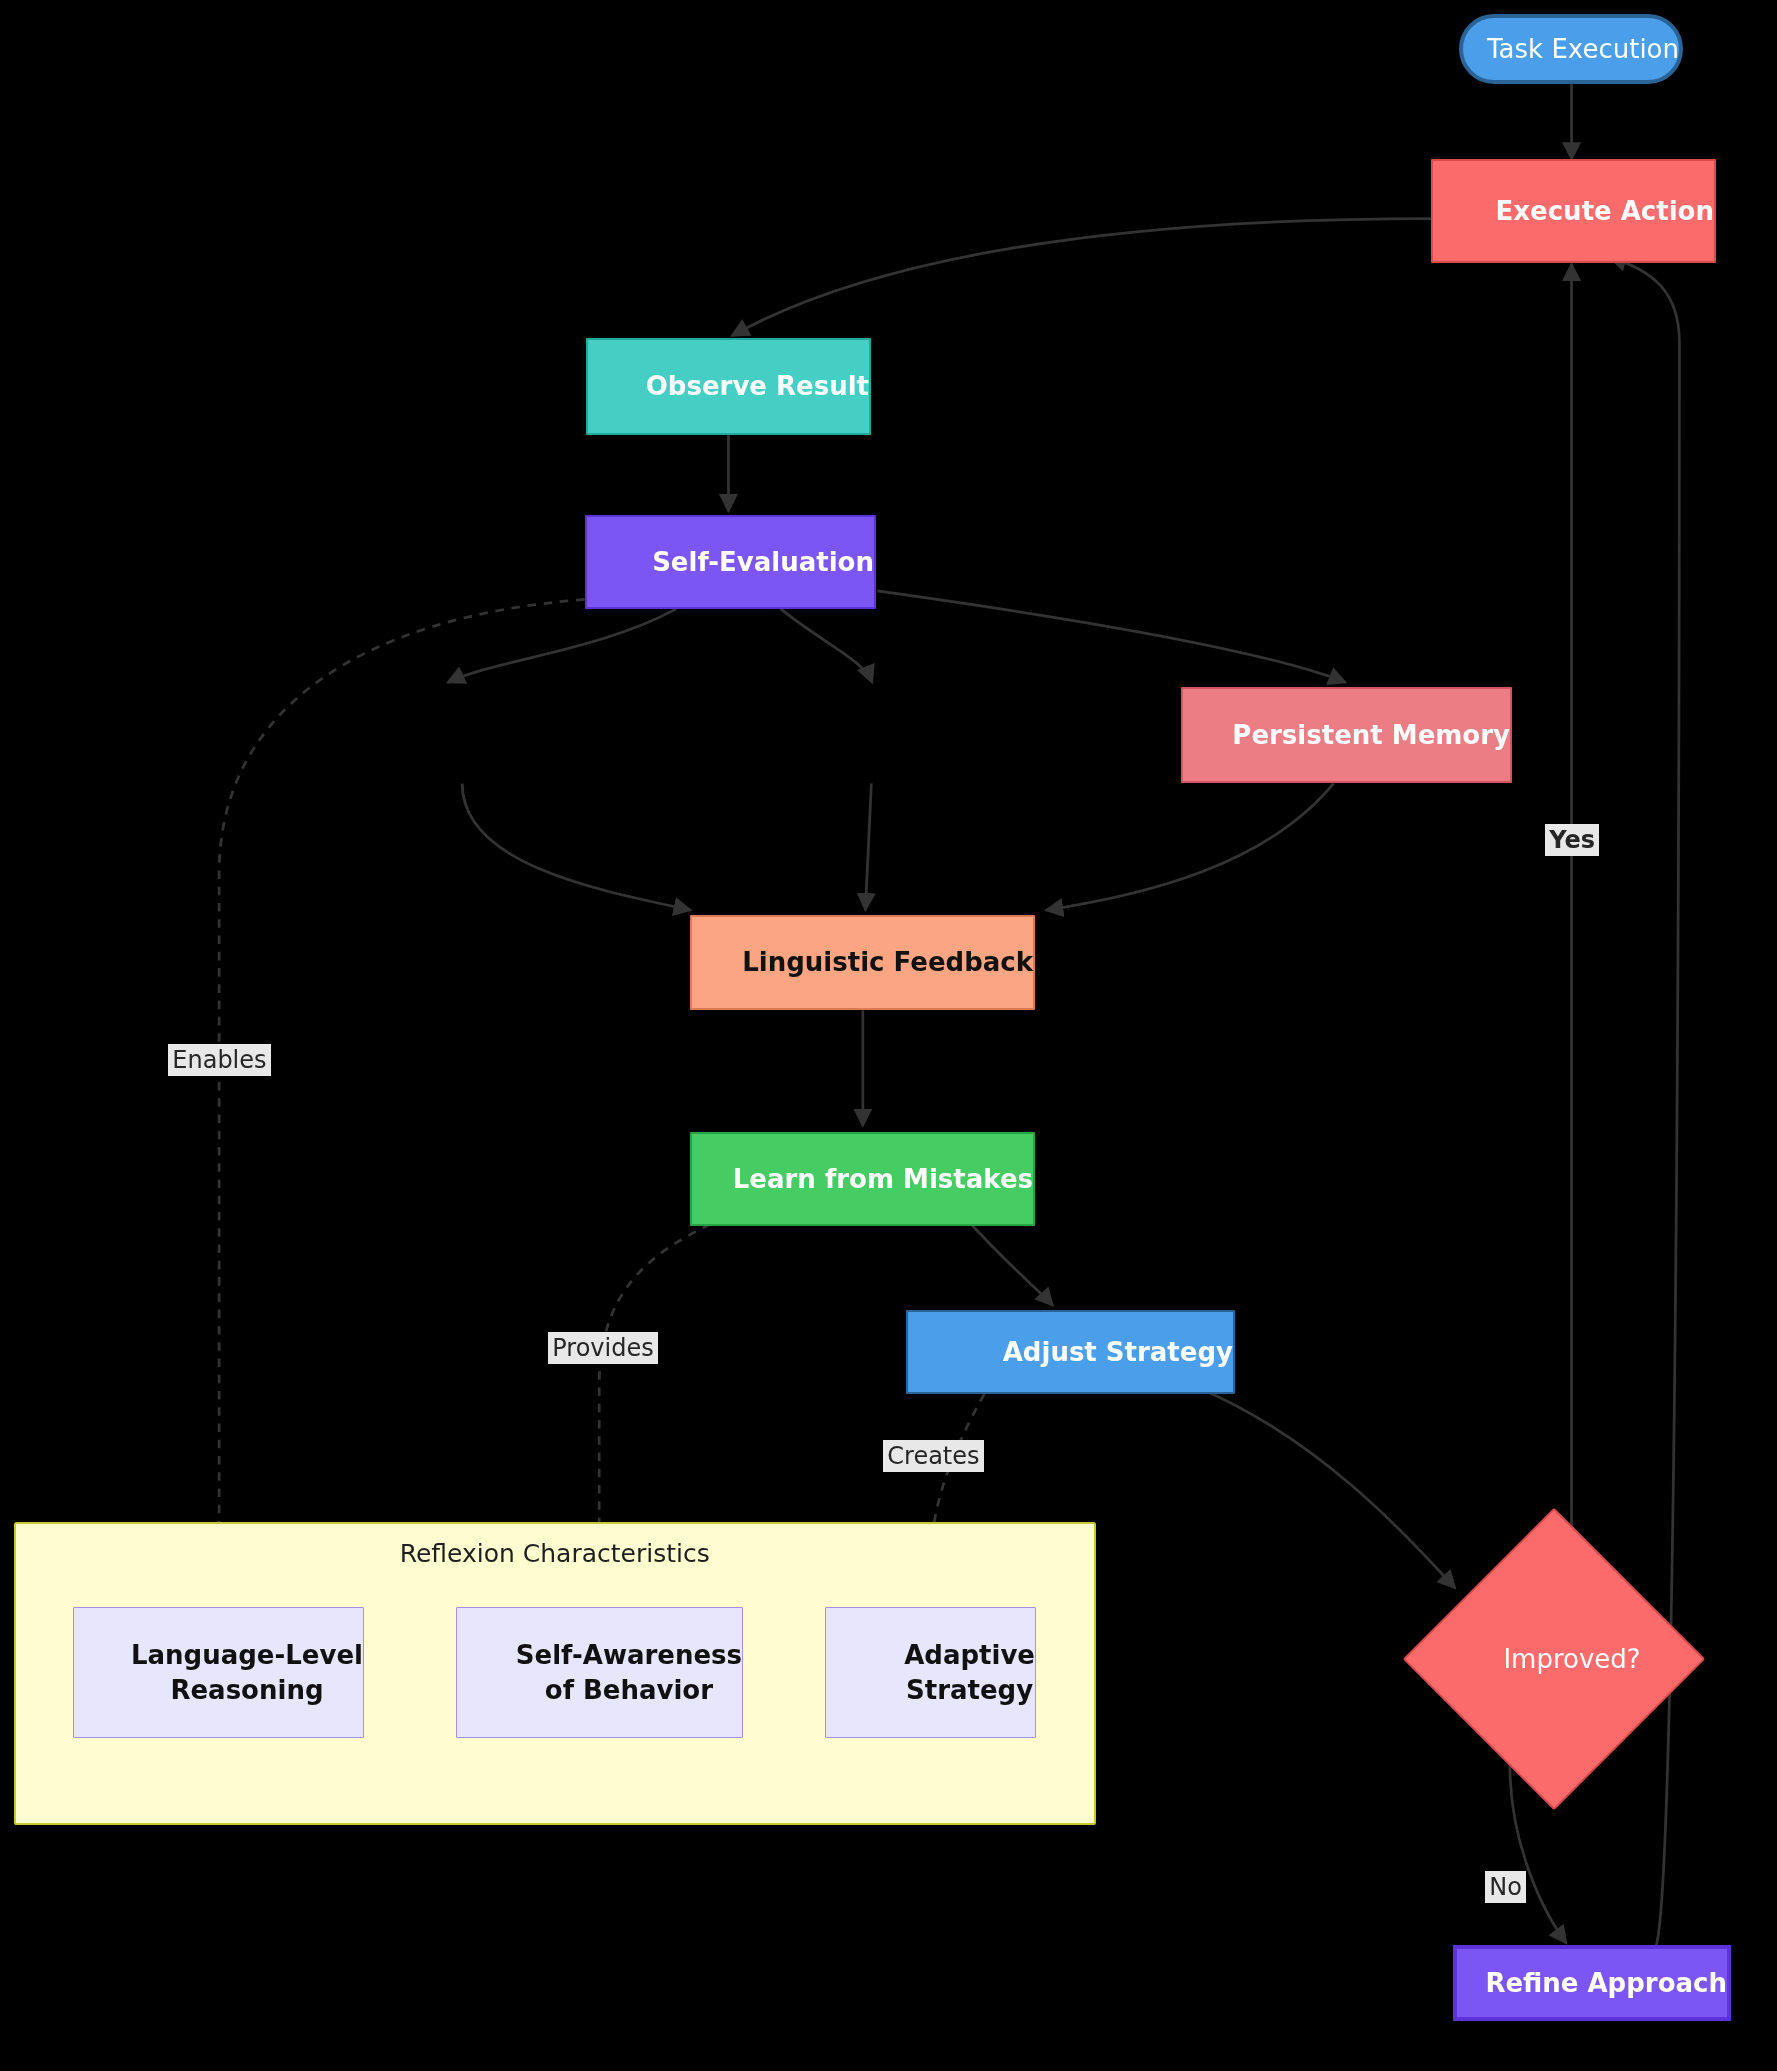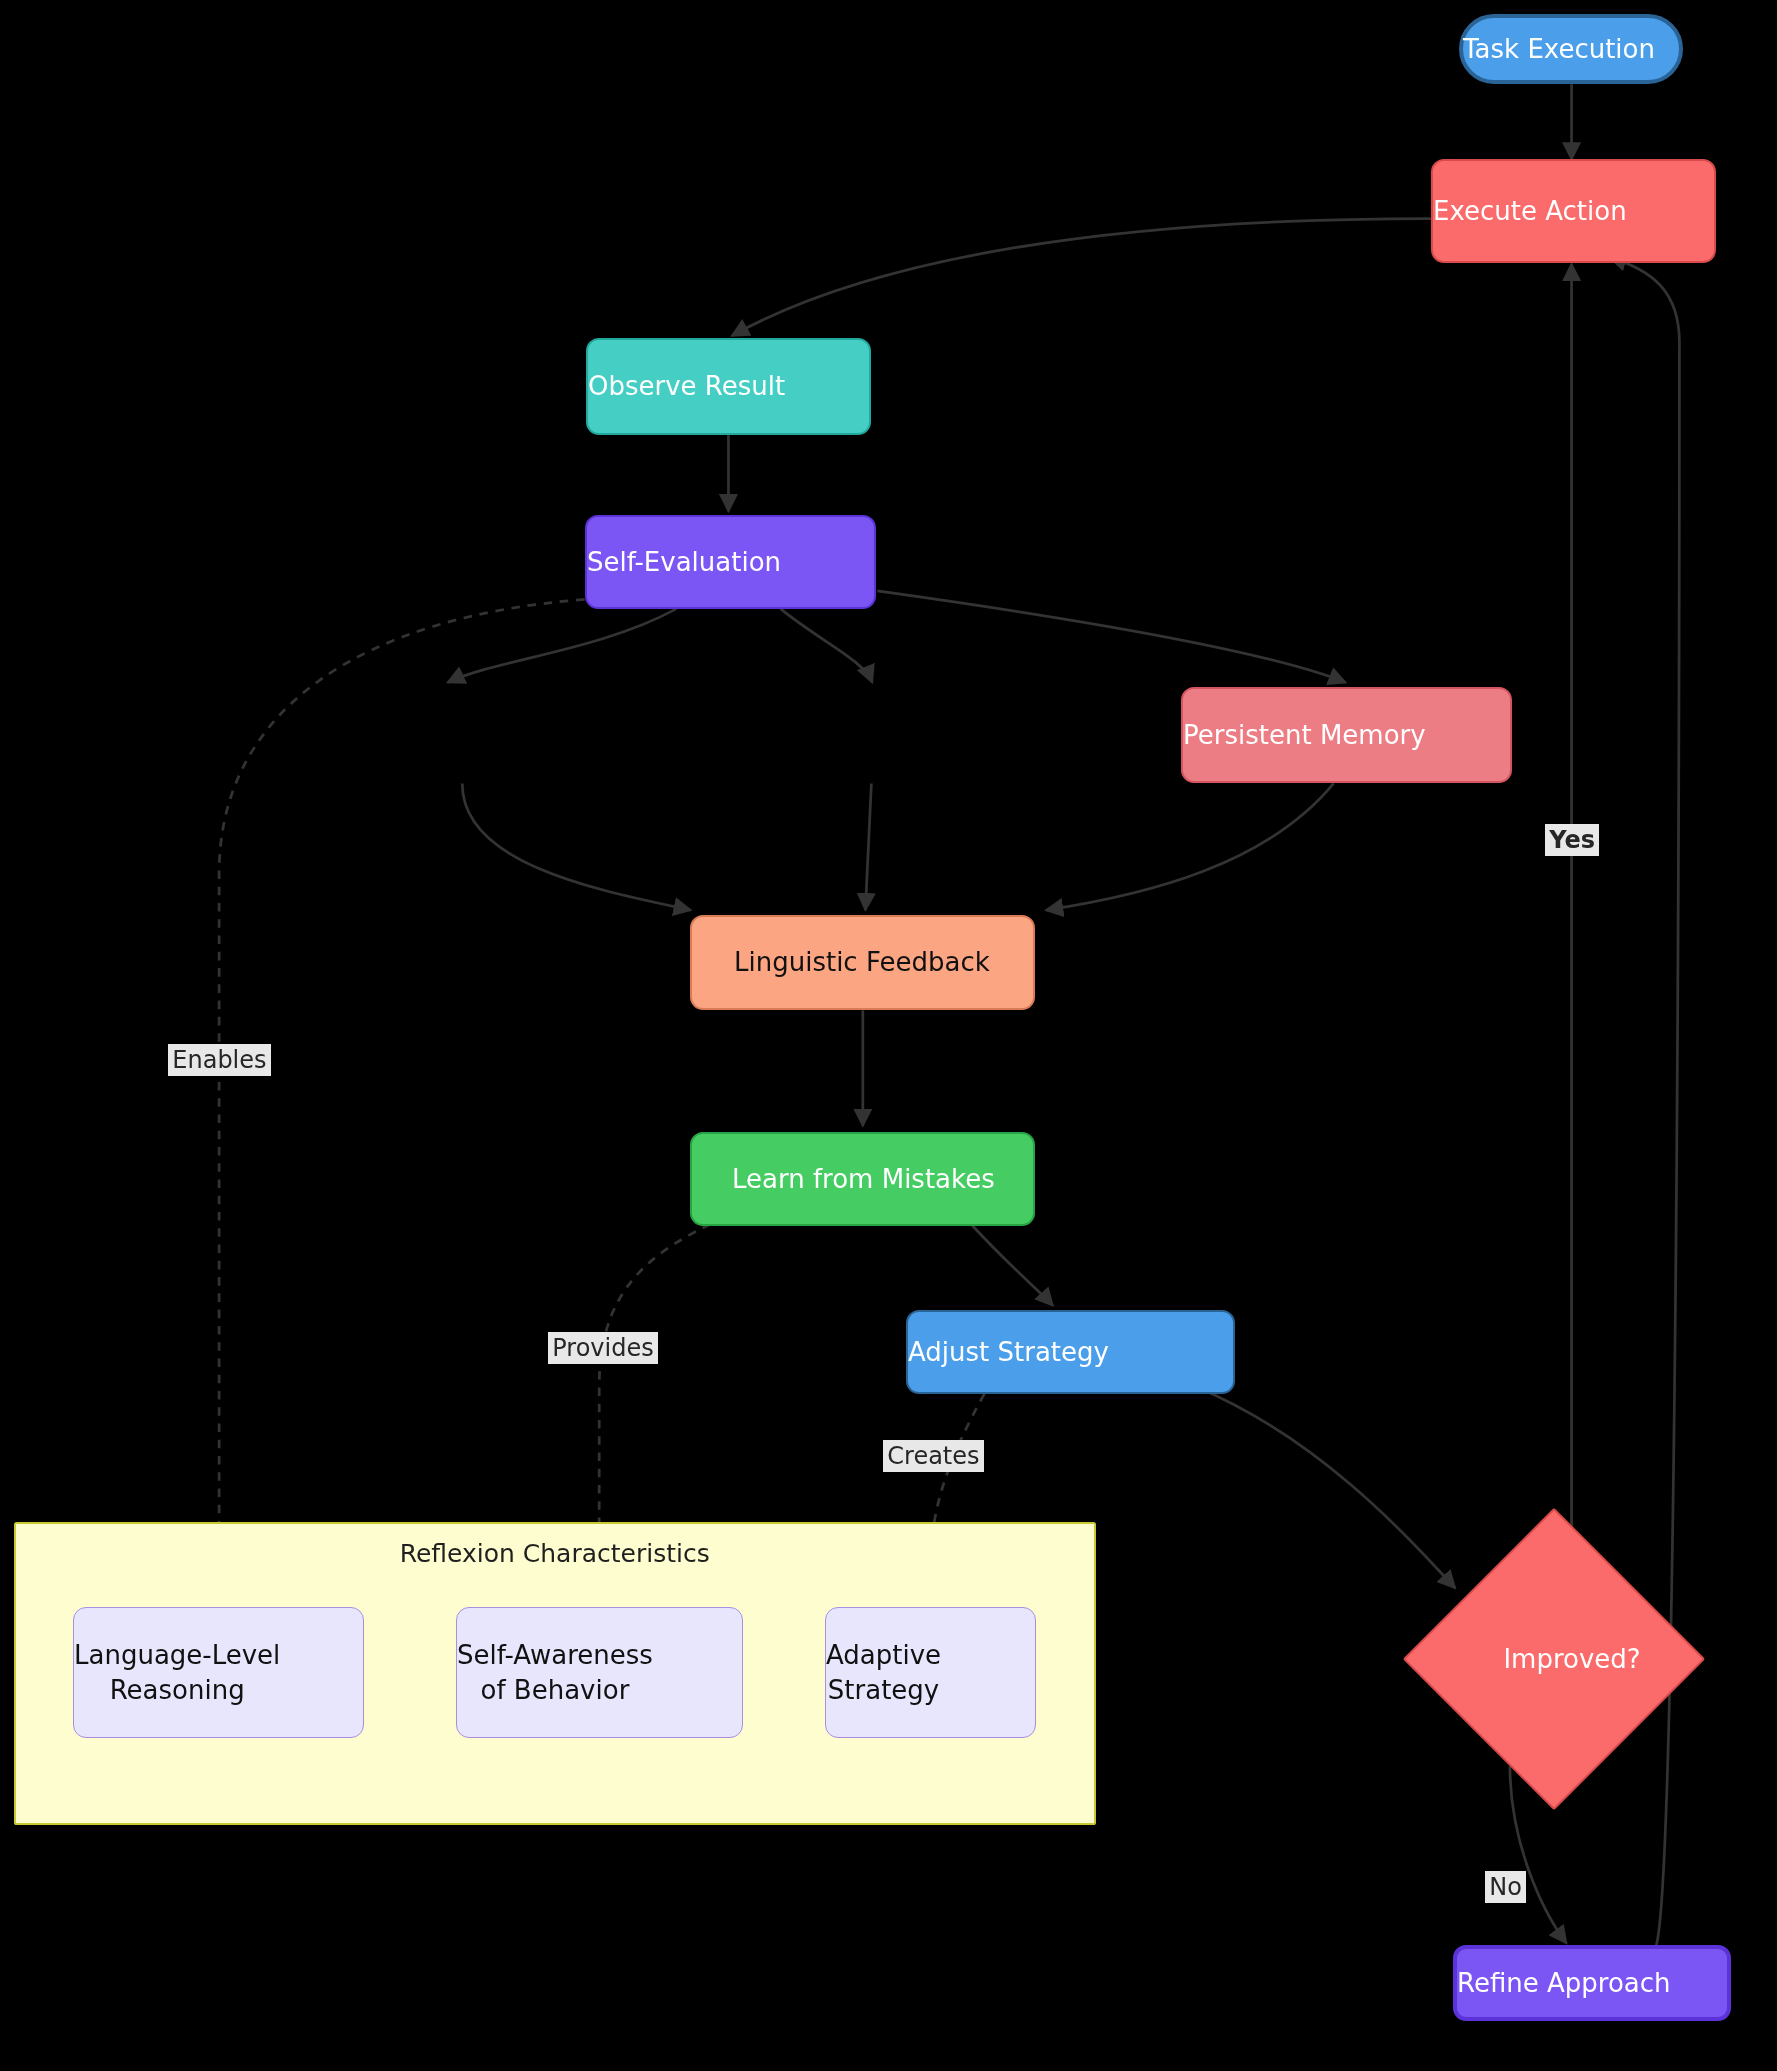--- a/index.html
+++ b/index.html
@@ -24,32 +24,33 @@
     top: 0;
     width: 1777px;
     height: 2072px;
     pointer-events: none;
   }
   .node {
     position: absolute;
     box-sizing: border-box;
     display: flex;
     align-items: center;
-    justify-content: flex-start;
+    justify-content: flex-end;
     text-align: center;
     font-size: 26px;
     line-height: 1.32;
     white-space: pre-line;
     z-index: 3;
   }
   .node-stadium {
     border-radius: 855px;
   }
   .node-rect {
-    border-radius: 13px;
+    border-radius: 1px;
+    font-weight: bold;
   }
   .diamond-wrap {
     position: absolute;
     z-index: 3;
     display: flex;
     align-items: center;
     justify-content: center;
   }
   .diamond-shape {
     position: absolute;

